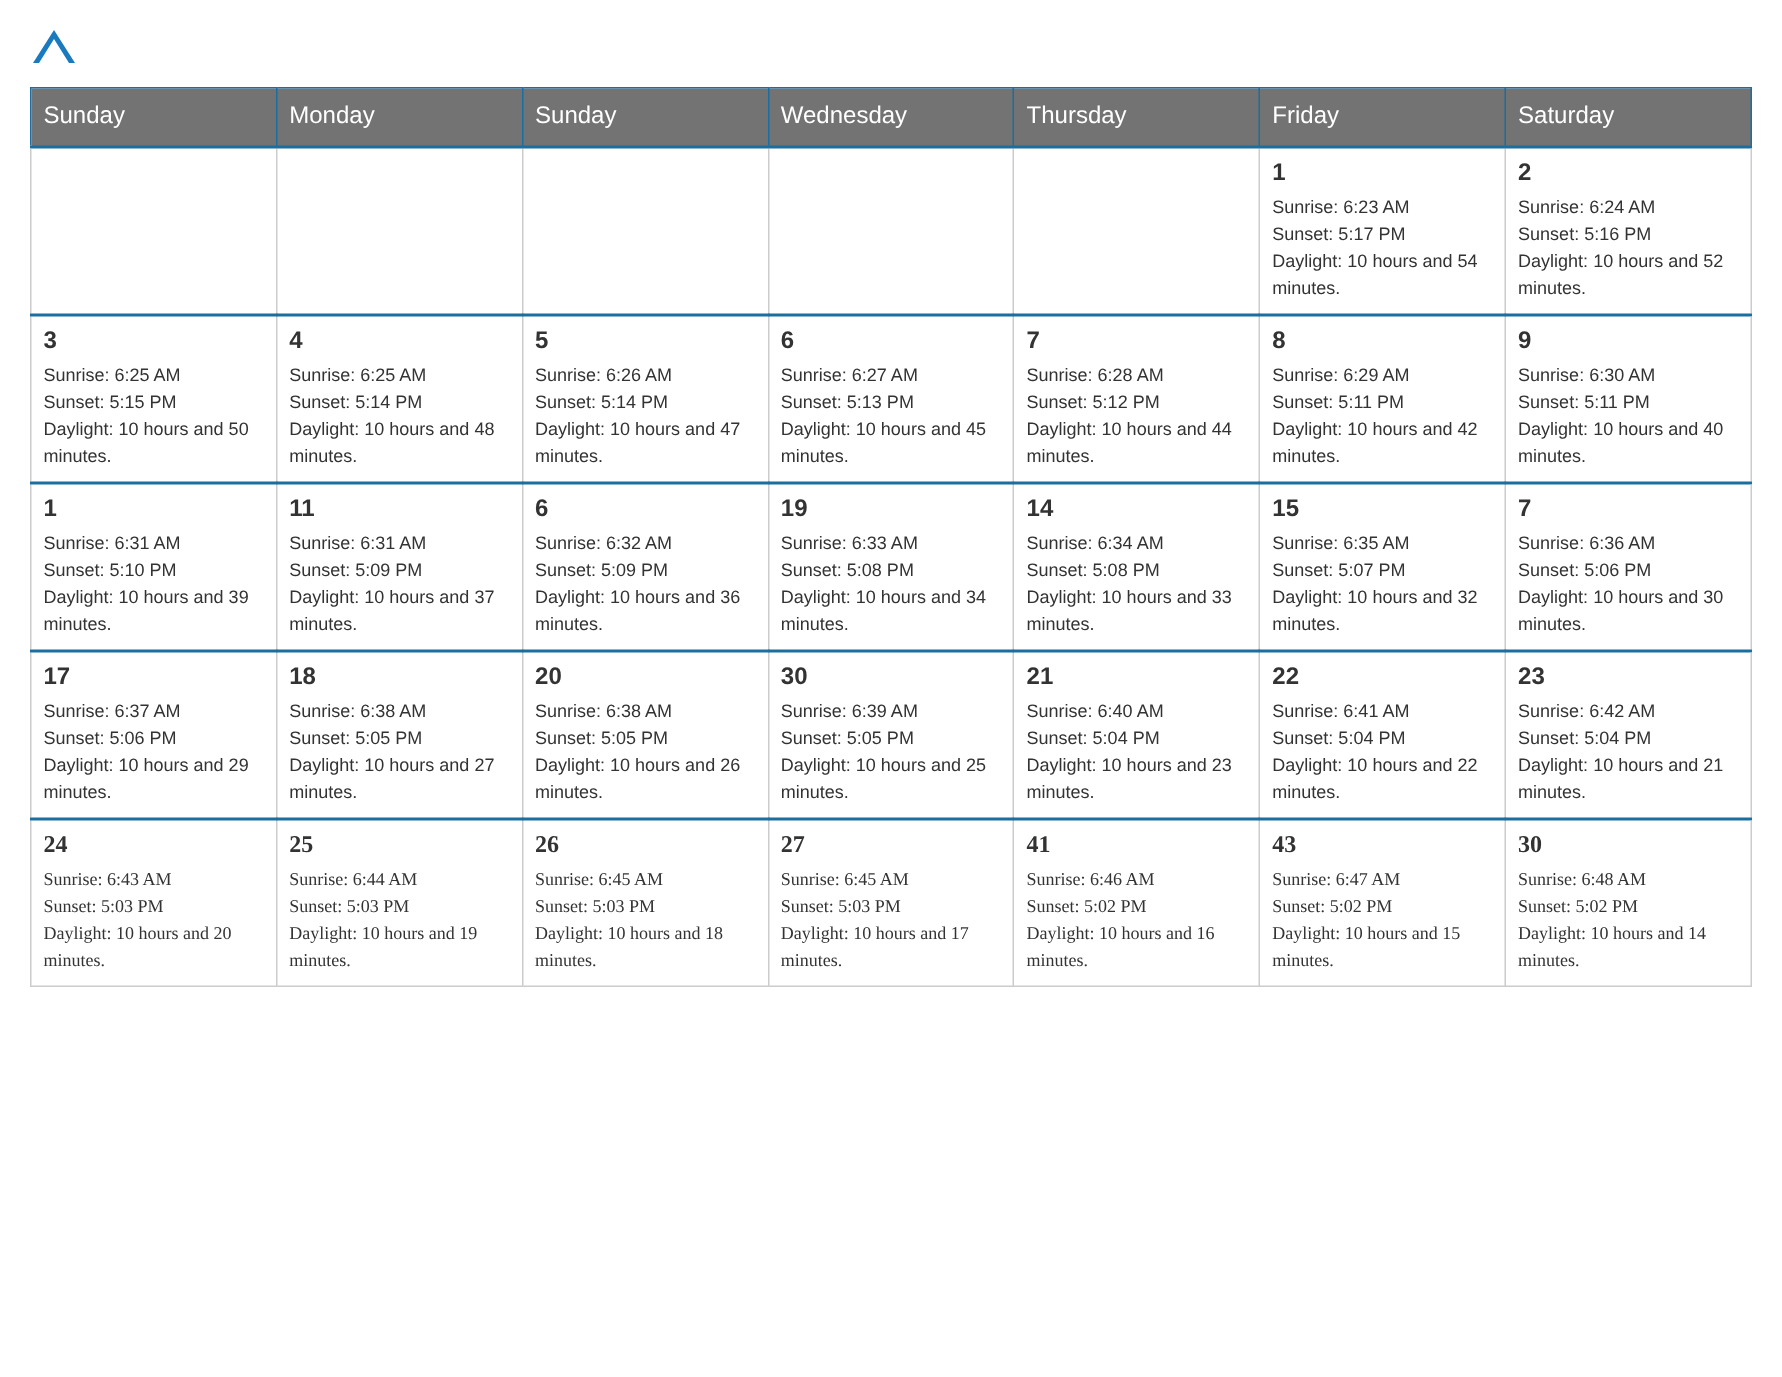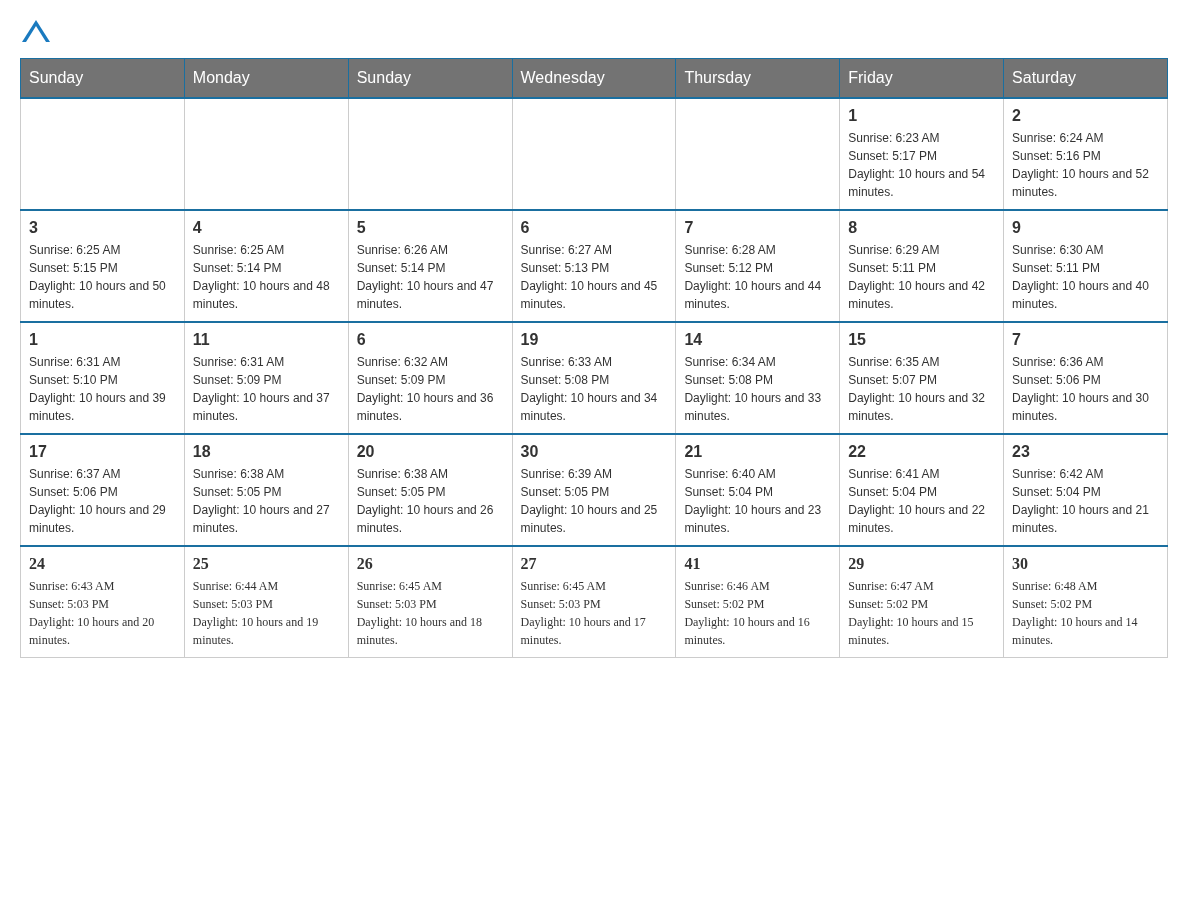--- a/index.html
+++ b/index.html
@@ -245,21 +245,21 @@
         </td>
         <td>
           <div class="day-number">27</div>
           <div class="day-info">Sunrise: 6:45 AM<br>Sunset: 5:03 PM<br>Daylight: 10 hours and 17 minutes.</div>
         </td>
         <td>
           <div class="day-number">41</div>
           <div class="day-info">Sunrise: 6:46 AM<br>Sunset: 5:02 PM<br>Daylight: 10 hours and 16 minutes.</div>
         </td>
         <td>
-          <div class="day-number">29</div>
+          <div class="day-number">43</div>
           <div class="day-info">Sunrise: 6:47 AM<br>Sunset: 5:02 PM<br>Daylight: 10 hours and 15 minutes.</div>
         </td>
         <td>
           <div class="day-number">30</div>
           <div class="day-info">Sunrise: 6:48 AM<br>Sunset: 5:02 PM<br>Daylight: 10 hours and 14 minutes.</div>
         </td>
       </tr>
     </tbody>
 </table>
 

